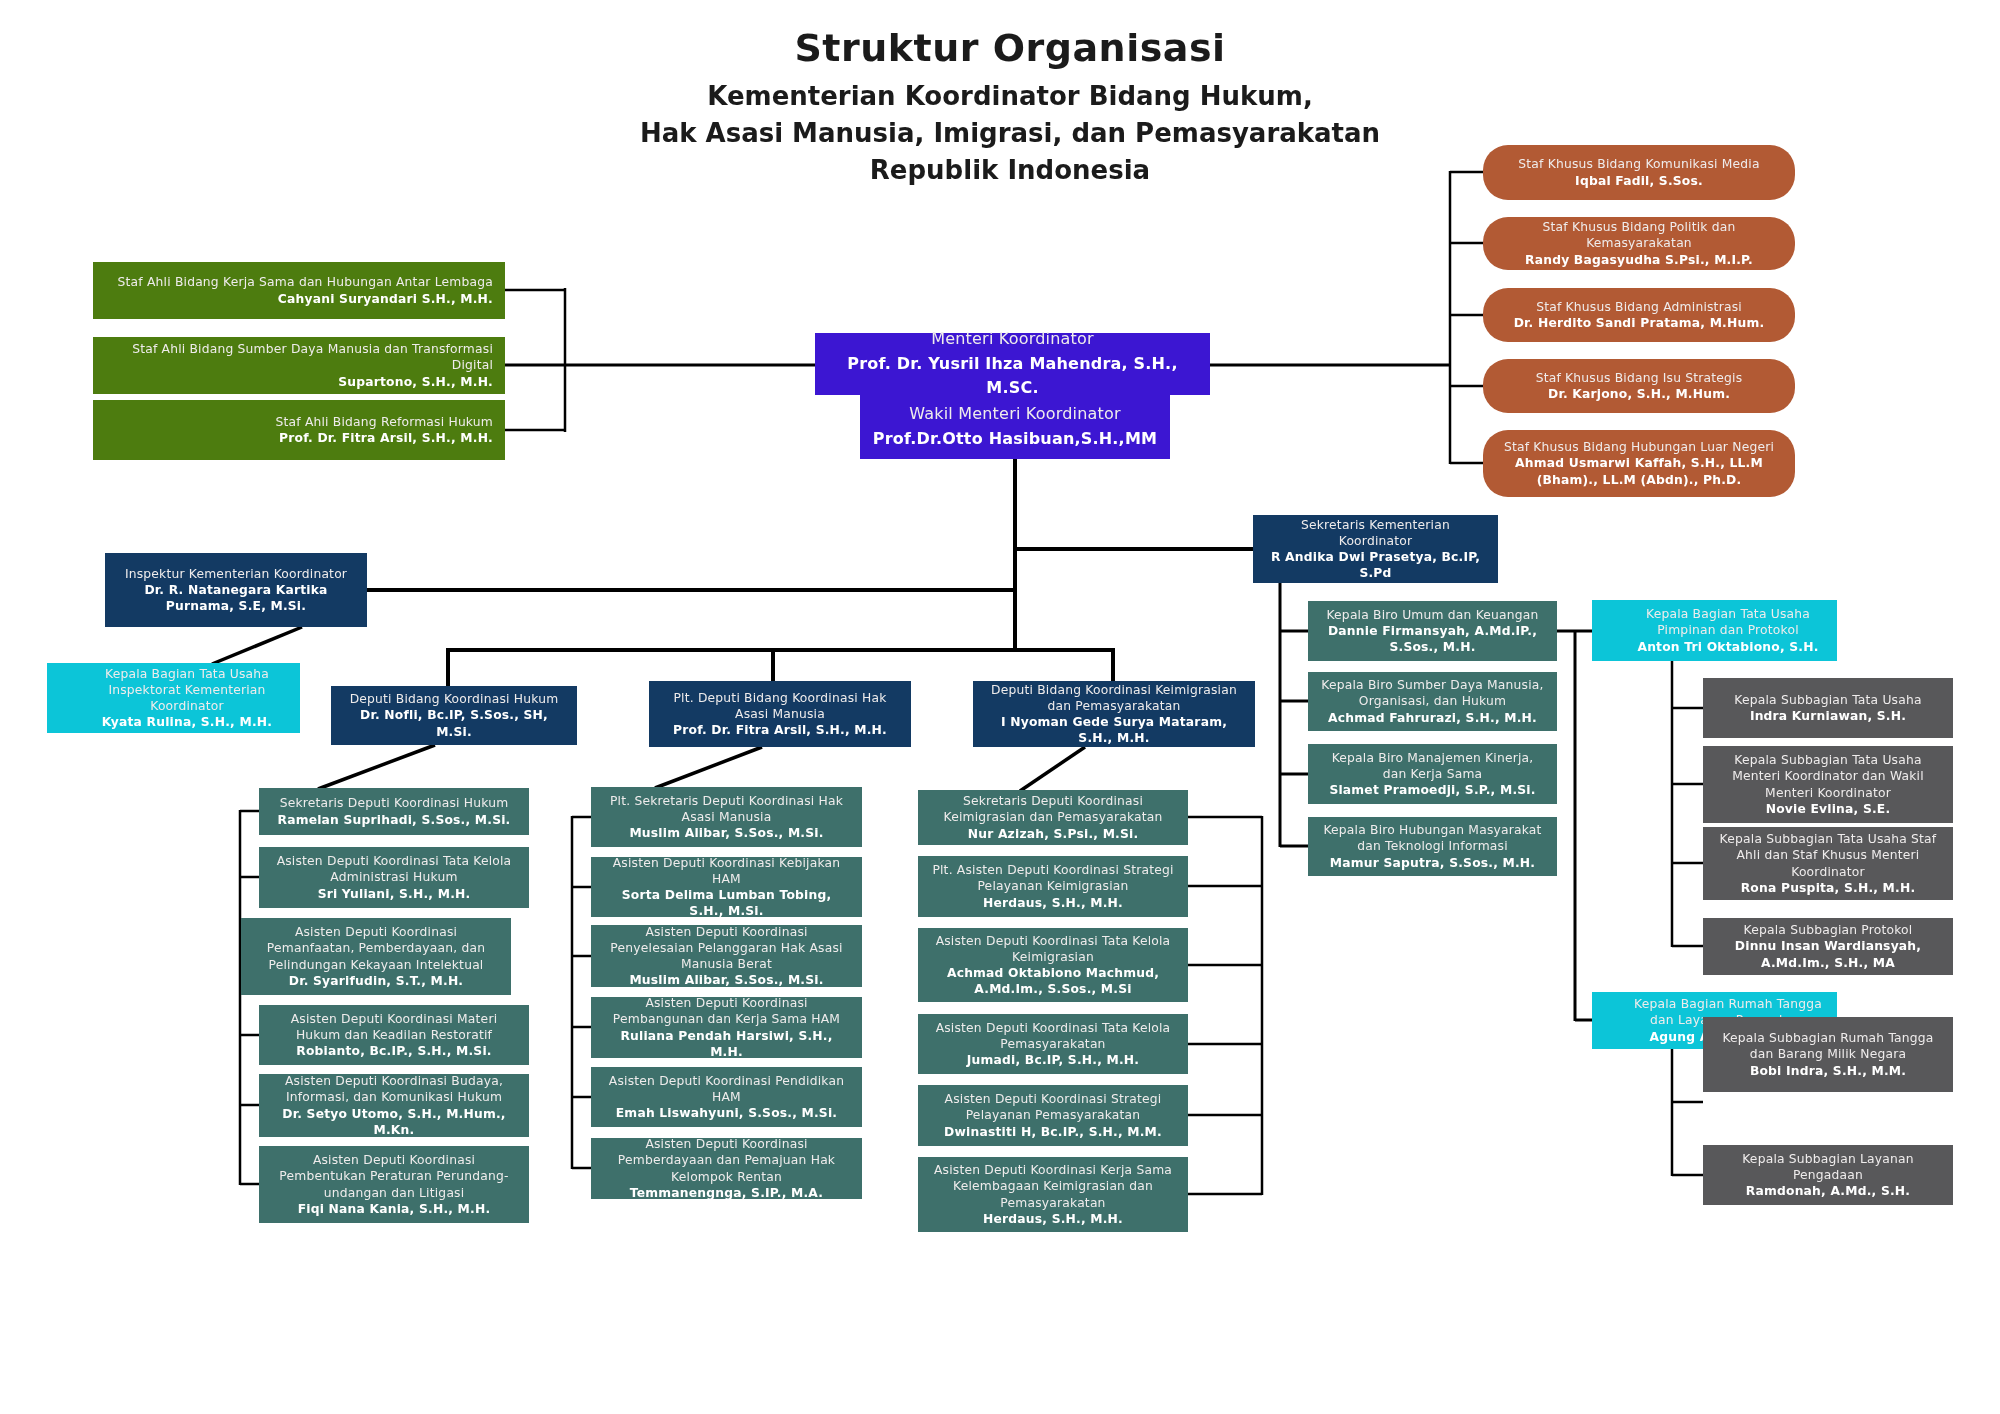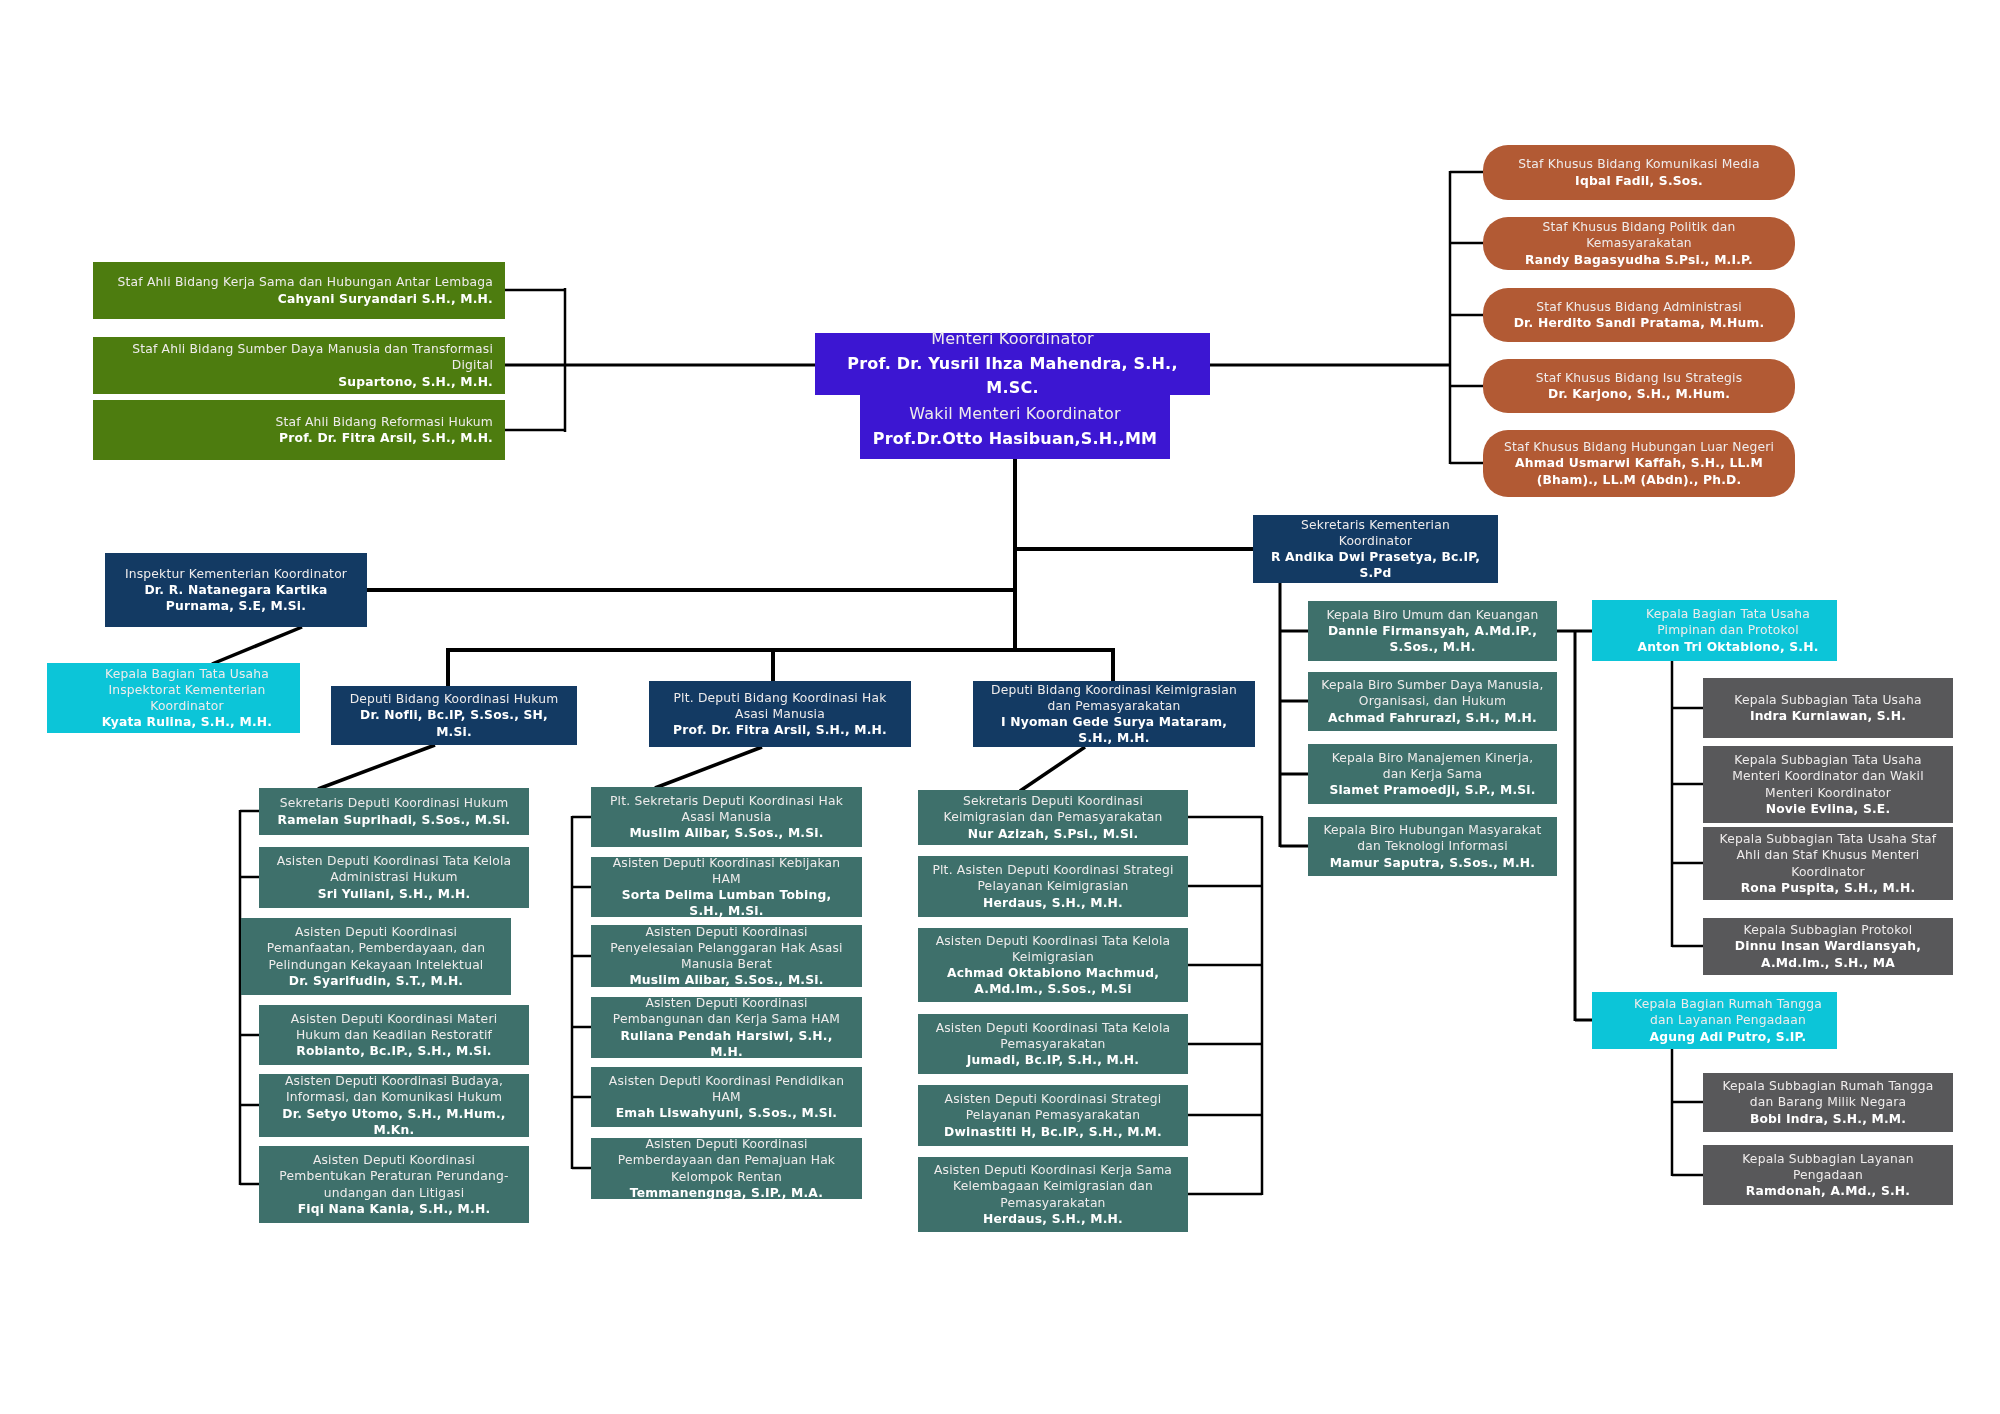--- a/index.html
+++ b/index.html
@@ -96,20 +96,28 @@
     <line class="w25" x1="1672" y1="708" x2="1703" y2="708"></line>
     <line class="w25" x1="1672" y1="784" x2="1703" y2="784"></line>
     <line class="w25" x1="1672" y1="863" x2="1703" y2="863"></line>
     <line class="w25" x1="1672" y1="946" x2="1703" y2="946"></line>
 
     <line class="w25" x1="1672" y1="1049" x2="1672" y2="1176"></line>
     <line class="w25" x1="1672" y1="1102" x2="1703" y2="1102"></line>
     <line class="w25" x1="1672" y1="1175" x2="1703" y2="1175"></line>
   </svg>
 
+  <div class="header">
+    <div class="main">Struktur Organisasi</div>
+    <div class="sub">
+      <div>Kementerian Koordinator Bidang Hukum,</div>
+      <div>Hak Asasi Manusia, Imigrasi, dan Pemasyarakatan</div>
+      <div>Republik Indonesia</div>
+    </div>
+  </div>
 
   <div class="box maroon" style="left:93px;top:262px;width:412px;height:57px">
     <div class="t">Staf Ahli Bidang Kerja Sama dan Hubungan Antar Lembaga</div>
       <div class="n">Cahyani Suryandari S.H., M.H.</div>
   </div>
   <div class="box maroon" style="left:93px;top:337px;width:412px;height:57px">
     <div class="t">Staf Ahli Bidang Sumber Daya Manusia dan Transformasi Digital</div>
       <div class="n">Supartono, S.H., M.H.</div>
   </div>
   <div class="box maroon" style="left:93px;top:400px;width:412px;height:60px">
@@ -284,21 +292,21 @@
   </div>
   <div class="box gray" style="left:1703px;top:827px;width:250px;height:73px">
     <div class="t">Kepala Subbagian Tata Usaha Staf Ahli dan Staf Khusus Menteri Koordinator</div>
       <div class="n">Rona Puspita, S.H., M.H.</div>
   </div>
   <div class="box gray" style="left:1703px;top:918px;width:250px;height:57px">
     <div class="t">Kepala Subbagian Protokol</div>
       <div class="n">Dinnu Insan Wardiansyah, A.Md.Im., S.H., MA</div>
   </div>
 
-  <div class="box gray" style="left:1703px;top:1073px;width:250px;height:59px">
+  <div class="box gray" style="left:1703px;top:1017px;width:250px;height:75px">
     <div class="t">Kepala Subbagian Rumah Tangga dan Barang Milik Negara</div>
       <div class="n">Bobi Indra, S.H., M.M.</div>
   </div>
   <div class="box gray" style="left:1703px;top:1145px;width:250px;height:60px">
     <div class="t">Kepala Subbagian Layanan Pengadaan</div>
       <div class="n">Ramdonah, A.Md., S.H.</div>
   </div>
 
 </div>
 

